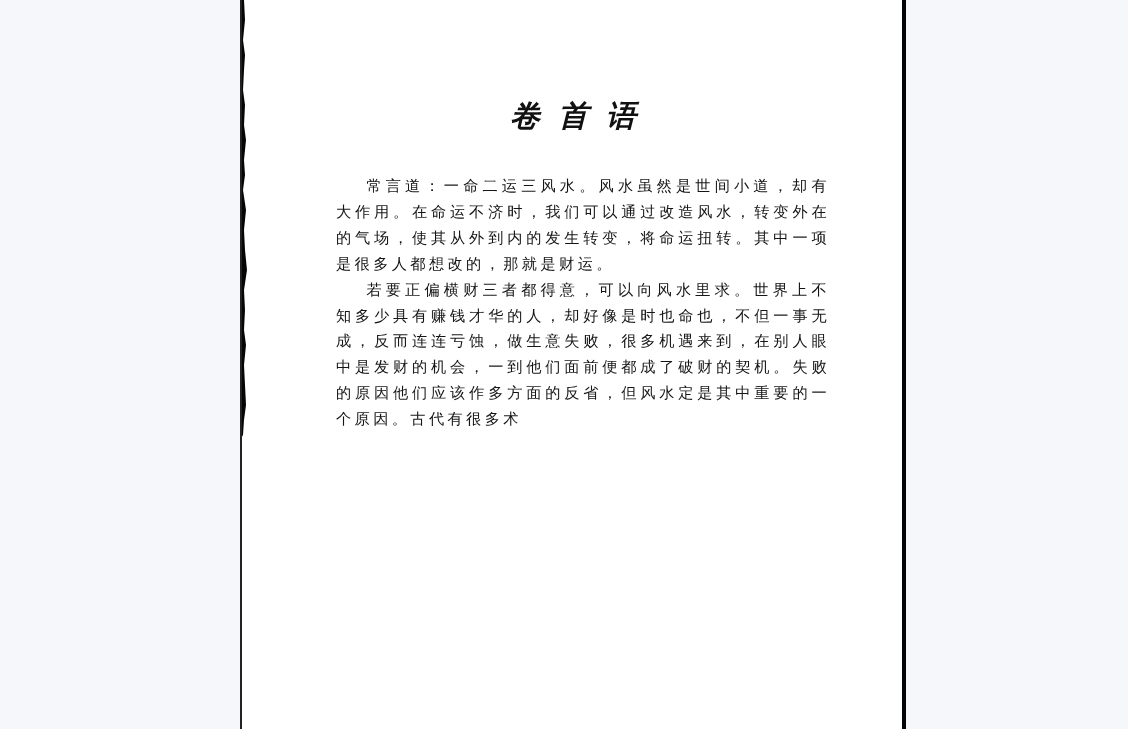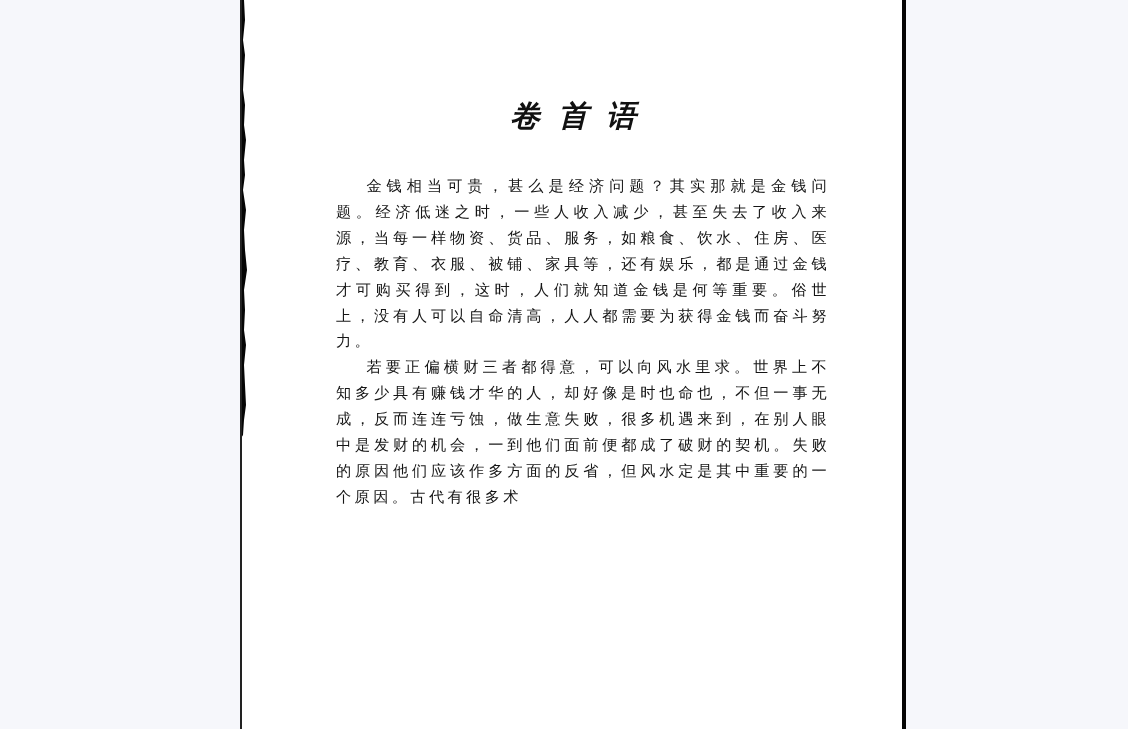--- a/index.html
+++ b/index.html
@@ -83,19 +83,19 @@
     <div class="left-edge">
       <svg width="8" height="729" viewBox="0 0 8 729" xmlns="http://www.w3.org/2000/svg">
         <path d="M0,0 L4,0 L5,20 L3,40 L5,55 L4,70 L3,90 L5,105 L4,125 L6,140 L4,160 L5,175 L3,190 L6,210 L4,230 L5,250 L7,270 L4,290 L5,310 L4,330 L6,345 L4,365 L5,385 L6,405 L4,420 L3,435 L0,440 Z" fill="#050505"></path>
         <rect x="0" y="0" width="2" height="729" fill="#222"></rect>
       </svg>
     </div>
 
     <div class="title">卷首语</div>
 
     <div class="body-text">
-      <p>金钱相当可贵，甚么是经济问题？其实那就是金钱问题。经济低迷之时，一些人收入减少，甚至失去了收入来源，当每一样物资、货品、服务，如粮食、饮水、住房、医疗、教育、衣服、被铺、家具等，还有娱乐，都是通过金钱才可购买得到，这时，人们就知道金钱是何等重要。俗世上，没有人可以自命清高，人人都需要为获得金钱而奋斗努力。</p>
+      <p>常言道：一命二运三风水。风水虽然是世间小道，却有大作用。在命运不济时，我们可以通过改造风水，转变外在的气场，使其从外到内的发生转变，将命运扭转。其中一项是很多人都想改的，那就是财运。</p>
       <p>若要正偏横财三者都得意，可以向风水里求。世界上不知多少具有赚钱才华的人，却好像是时也命也，不但一事无成，反而连连亏蚀，做生意失败，很多机遇来到，在别人眼中是发财的机会，一到他们面前便都成了破财的契机。失败的原因他们应该作多方面的反省，但风水定是其中重要的一个原因。古代有很多术</p>
     </div>
 
     <div class="right-edge"></div>
   </div>
 </div>
 
 </body></html>

